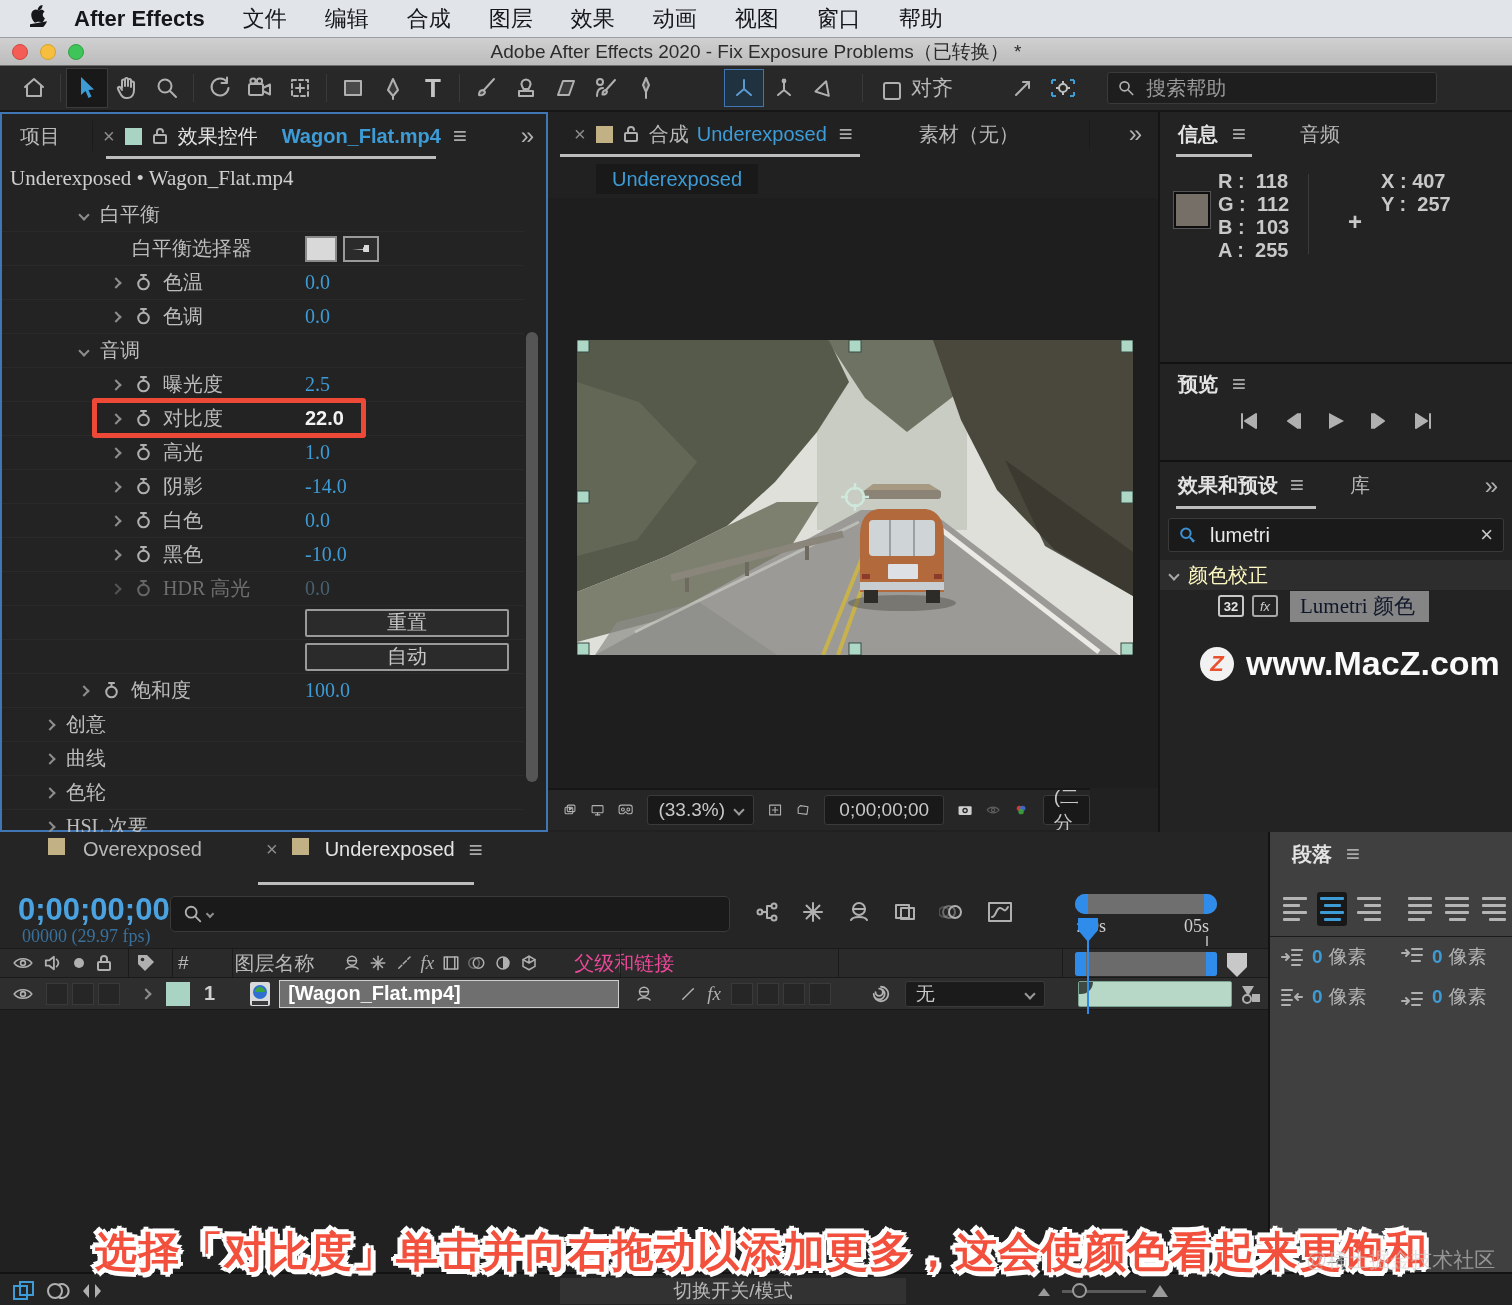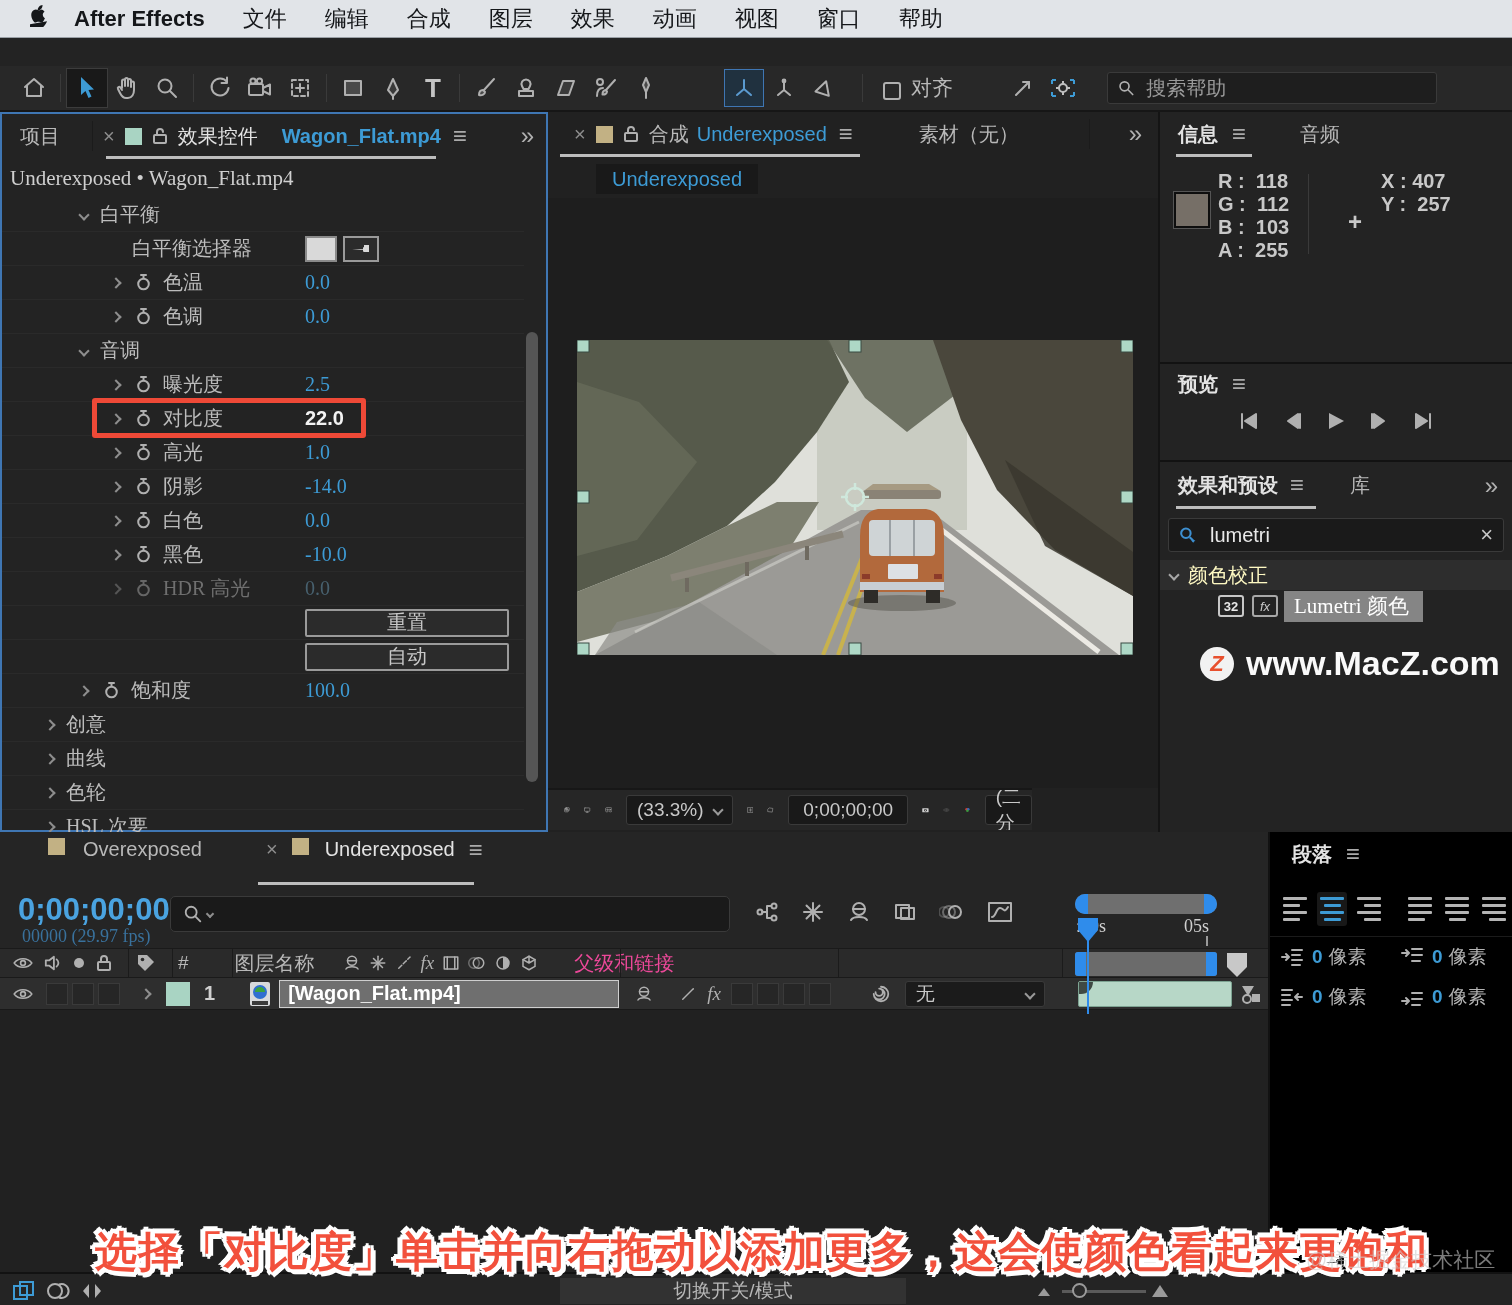--- a/index.html
+++ b/index.html
@@ -36,21 +36,21 @@
   .ev.white{color:#f2f2f2;font-weight:700;font-family:"Liberation Sans",sans-serif}
   .ev.dimv{color:#47606e}
   .fxbtn{position:absolute;left:303px;width:204px;height:28px;border:2px solid #9a9a9a;border-radius:2px;color:#c8c8c8;display:flex;align-items:center;justify-content:center;font-size:20px;background:#2b2b2b}
   
   #viewer{left:548px;top:112px;width:612px;height:720px;background:#212121;border-right:2px solid #141414}
   
   #rightcol{left:1160px;top:112px;width:352px;height:720px;background:#232323}
   .pdiv{left:0;width:352px;height:2px;background:#121212;position:absolute}
   
   #timeline{left:0;top:832px;width:1268px;height:440px;background:#252525}
-  #parapanel{left:1268px;top:832px;width:244px;height:440px;background:#000000;border-left:2px solid #121212}
+  #parapanel{left:1268px;top:832px;width:244px;height:440px;background:#404040;border-left:2px solid #121212}
   #bottombar{left:0;top:1272px;width:1512px;height:33px;background:#242424;border-top:2px solid #121212}
   .colsep{width:1px;background:#1b1b1b;position:absolute;top:0;bottom:0}
   .alignbtn{width:30px;height:34px;display:flex;flex-direction:column;justify-content:center;gap:4px;align-items:flex-start;padding:0 3px;border-radius:3px}
   .alignbtn .b{height:3px;background:#b4b4b4;border-radius:1px}
   .alignbtn.active{background:#181818}
   .alignbtn.active .b{background:#3d9bd5}
   .pxv{color:#3d9bd5;font-size:19px;font-weight:700}
   .pxu{color:#b4b4b4;font-size:19px;margin-left:6px}
   #annotation{left:95px;top:1224px;width:1400px;font-size:42px;font-weight:700;color:#f2503c;letter-spacing:1px;white-space:nowrap;z-index:40;
     text-shadow:3px 0 0 #fff,-3px 0 0 #fff,0 3px 0 #fff,0 -3px 0 #fff,3px 3px 0 #fff,-3px -3px 0 #fff,3px -3px 0 #fff,-3px 3px 0 #fff,5px 2px 0 #fff,-5px -2px 0 #fff,2px 5px 0 #fff,-2px -5px 0 #fff}
@@ -75,20 +75,26 @@
     <span class="mi">编辑</span>
     <span class="mi">合成</span>
     <span class="mi">图层</span>
     <span class="mi">效果</span>
     <span class="mi">动画</span>
     <span class="mi">视图</span>
     <span class="mi">窗口</span>
     <span class="mi">帮助</span>
   </div>
 
+  <div id="titlebar" class="ab">
+    <span class="tl" style="background:#f35d55;border:1px solid #ce4a43"></span>
+    <span class="tl" style="background:#f6bd3e;border:1px solid #d6a32f"></span>
+    <span class="tl" style="background:#3ec459;border:1px solid #2ea345"></span>
+    <span class="title">Adobe After Effects 2020 - Fix Exposure Problems（已转换） *</span>
+  </div>
 
   <div id="toolbar" class="ab">
     <span class="tool" style="margin-left:14px">
       <svg class="i" width="24" height="24" viewBox="0 0 24 24">
           <path d="M3 11 L12 3 L21 11"></path>
           <path d="M5 10 V20 H19 V10"></path>
         </svg>
     </span>
     <span class="tsep"></span>
     <span class="tool sel">
@@ -463,21 +469,21 @@
           <rect x="272" y="0" width="12" height="12"></rect>
           <rect x="544" y="0" width="12" height="12"></rect>
         <rect x="0" y="151" width="12" height="12"></rect>
           <rect x="544" y="151" width="12" height="12"></rect>
         <rect x="0" y="303" width="12" height="12"></rect>
           <rect x="272" y="303" width="12" height="12"></rect>
           <rect x="544" y="303" width="12" height="12"></rect>
       </g>
     </svg>
 
-    <div class="ab" style="left:0;top:676px;width:484px;height:42px;background:#262626;border-top:2px solid #171717;display:flex;align-items:center;gap:14px;padding-left:16px;overflow:hidden">
+    <div class="ab" style="left:0;top:676px;width:542px;height:42px;background:#262626;border-top:2px solid #171717;display:flex;align-items:center;gap:14px;padding-left:16px;overflow:hidden">
       <svg class="i" width="24" height="22" viewBox="0 0 24 22">
           <rect x="2" y="6" width="14" height="12" rx="2"></rect>
           <rect x="6" y="2" width="14" height="12" rx="2"></rect>
           <path d="M10 6 l4 2.5 -4 2.5 Z" fill="#b0b0b0"></path>
         </svg>
       <svg class="i" width="24" height="22" viewBox="0 0 24 22">
           <rect x="2" y="3" width="20" height="13" rx="1.5"></rect>
           <line x1="8" y1="20" x2="16" y2="20"></line>
           <line x1="12" y1="16" x2="12" y2="20"></line>
         </svg>
@@ -594,21 +600,21 @@
         <input class="flat" style="margin-left: 12px;" readonly="" value="lumetri">
         <span style="color:#c8c8c8;font-size:22px;margin-left:auto">×</span>
       </div>
       <div class="ab" style="left:0;top:98px;width:352px;height:30px;background:#2d2d2d;display:flex;align-items:center">
         <span class="chevD" style="margin-left:10px;border-color:#a8a8a8"></span>
         <span style="margin-left:10px;color:#fef9c3;font-size:20px">颜色校正</span>
       </div>
       <div class="ab" style="left:0;top:128px;width:352px;height:32px;display:flex;align-items:center">
         <span style="margin-left:58px;width:26px;height:22px;border:2px solid #c8c8c8;border-radius:3px;color:#e8e8e8;font-size:13px;font-weight:700;display:flex;align-items:center;justify-content:center">32</span>
         <span style="margin-left:8px;width:26px;height:22px;border:2px solid #a8a8a8;border-radius:3px;color:#c8c8c8;font-size:13px;font-style:italic;display:flex;align-items:center;justify-content:center">fx</span>
-        <span class="serif" style="margin-left:6px;background:#858585;color:#ffffff;font-size:21px;padding:1px 14px 2px 10px">Lumetri 颜色</span>
+        <span class="serif" style="margin-left:12px;background:#858585;color:#0f172a;font-size:21px;padding:1px 14px 2px 10px">Lumetri 颜色</span>
       </div>
 
       <div class="ab" style="left:40px;top:182px;display:flex;align-items:center;gap:12px">
         <span style="width:34px;height:34px;border-radius:50%;background:#f2f2f2;display:flex;align-items:center;justify-content:center;color:#e8502e;font-weight:700;font-size:22px;font-style:italic">Z</span>
         <span style="color:#fafafa;font-size:34px;font-weight:700">www.MacZ.com</span>
       </div>
       <div class="ab" style="left:6px;top:448px;width:320px;height:10px;background:#1c1c1c;border-radius:4px"></div>
       <svg class="ab" style="left:280px;top:438px" width="26" height="26" viewBox="0 0 26 26">
           <path d="M4 4 H22 V22 H12 Z" fill="#c0c0c0"></path>
           <path d="M4 4 L12 22 H4 Z" fill="#8a8a8a"></path>

